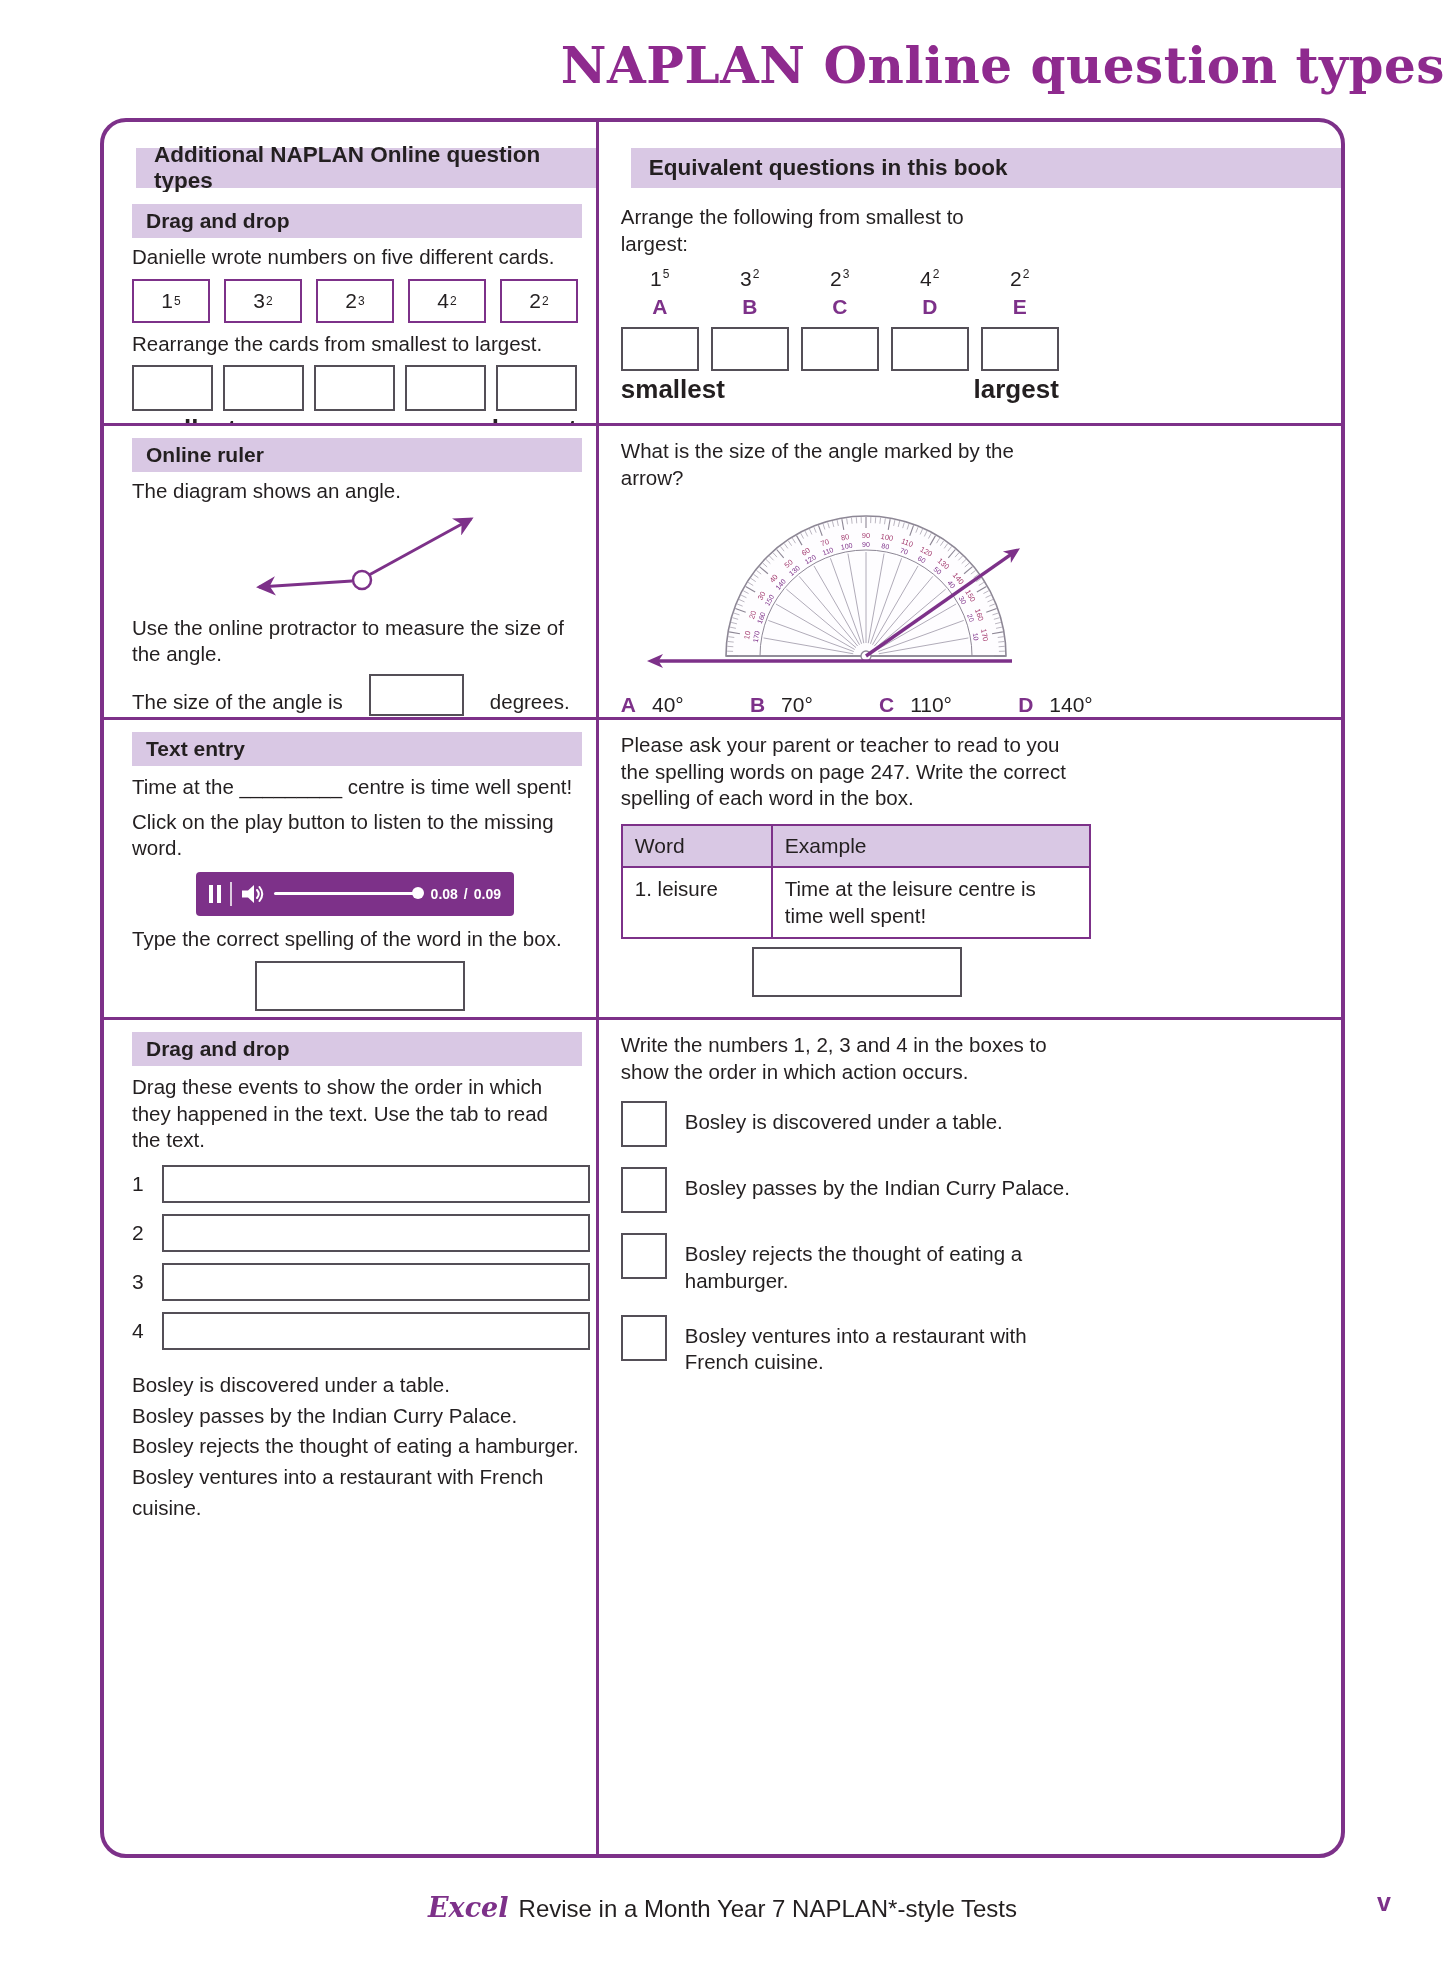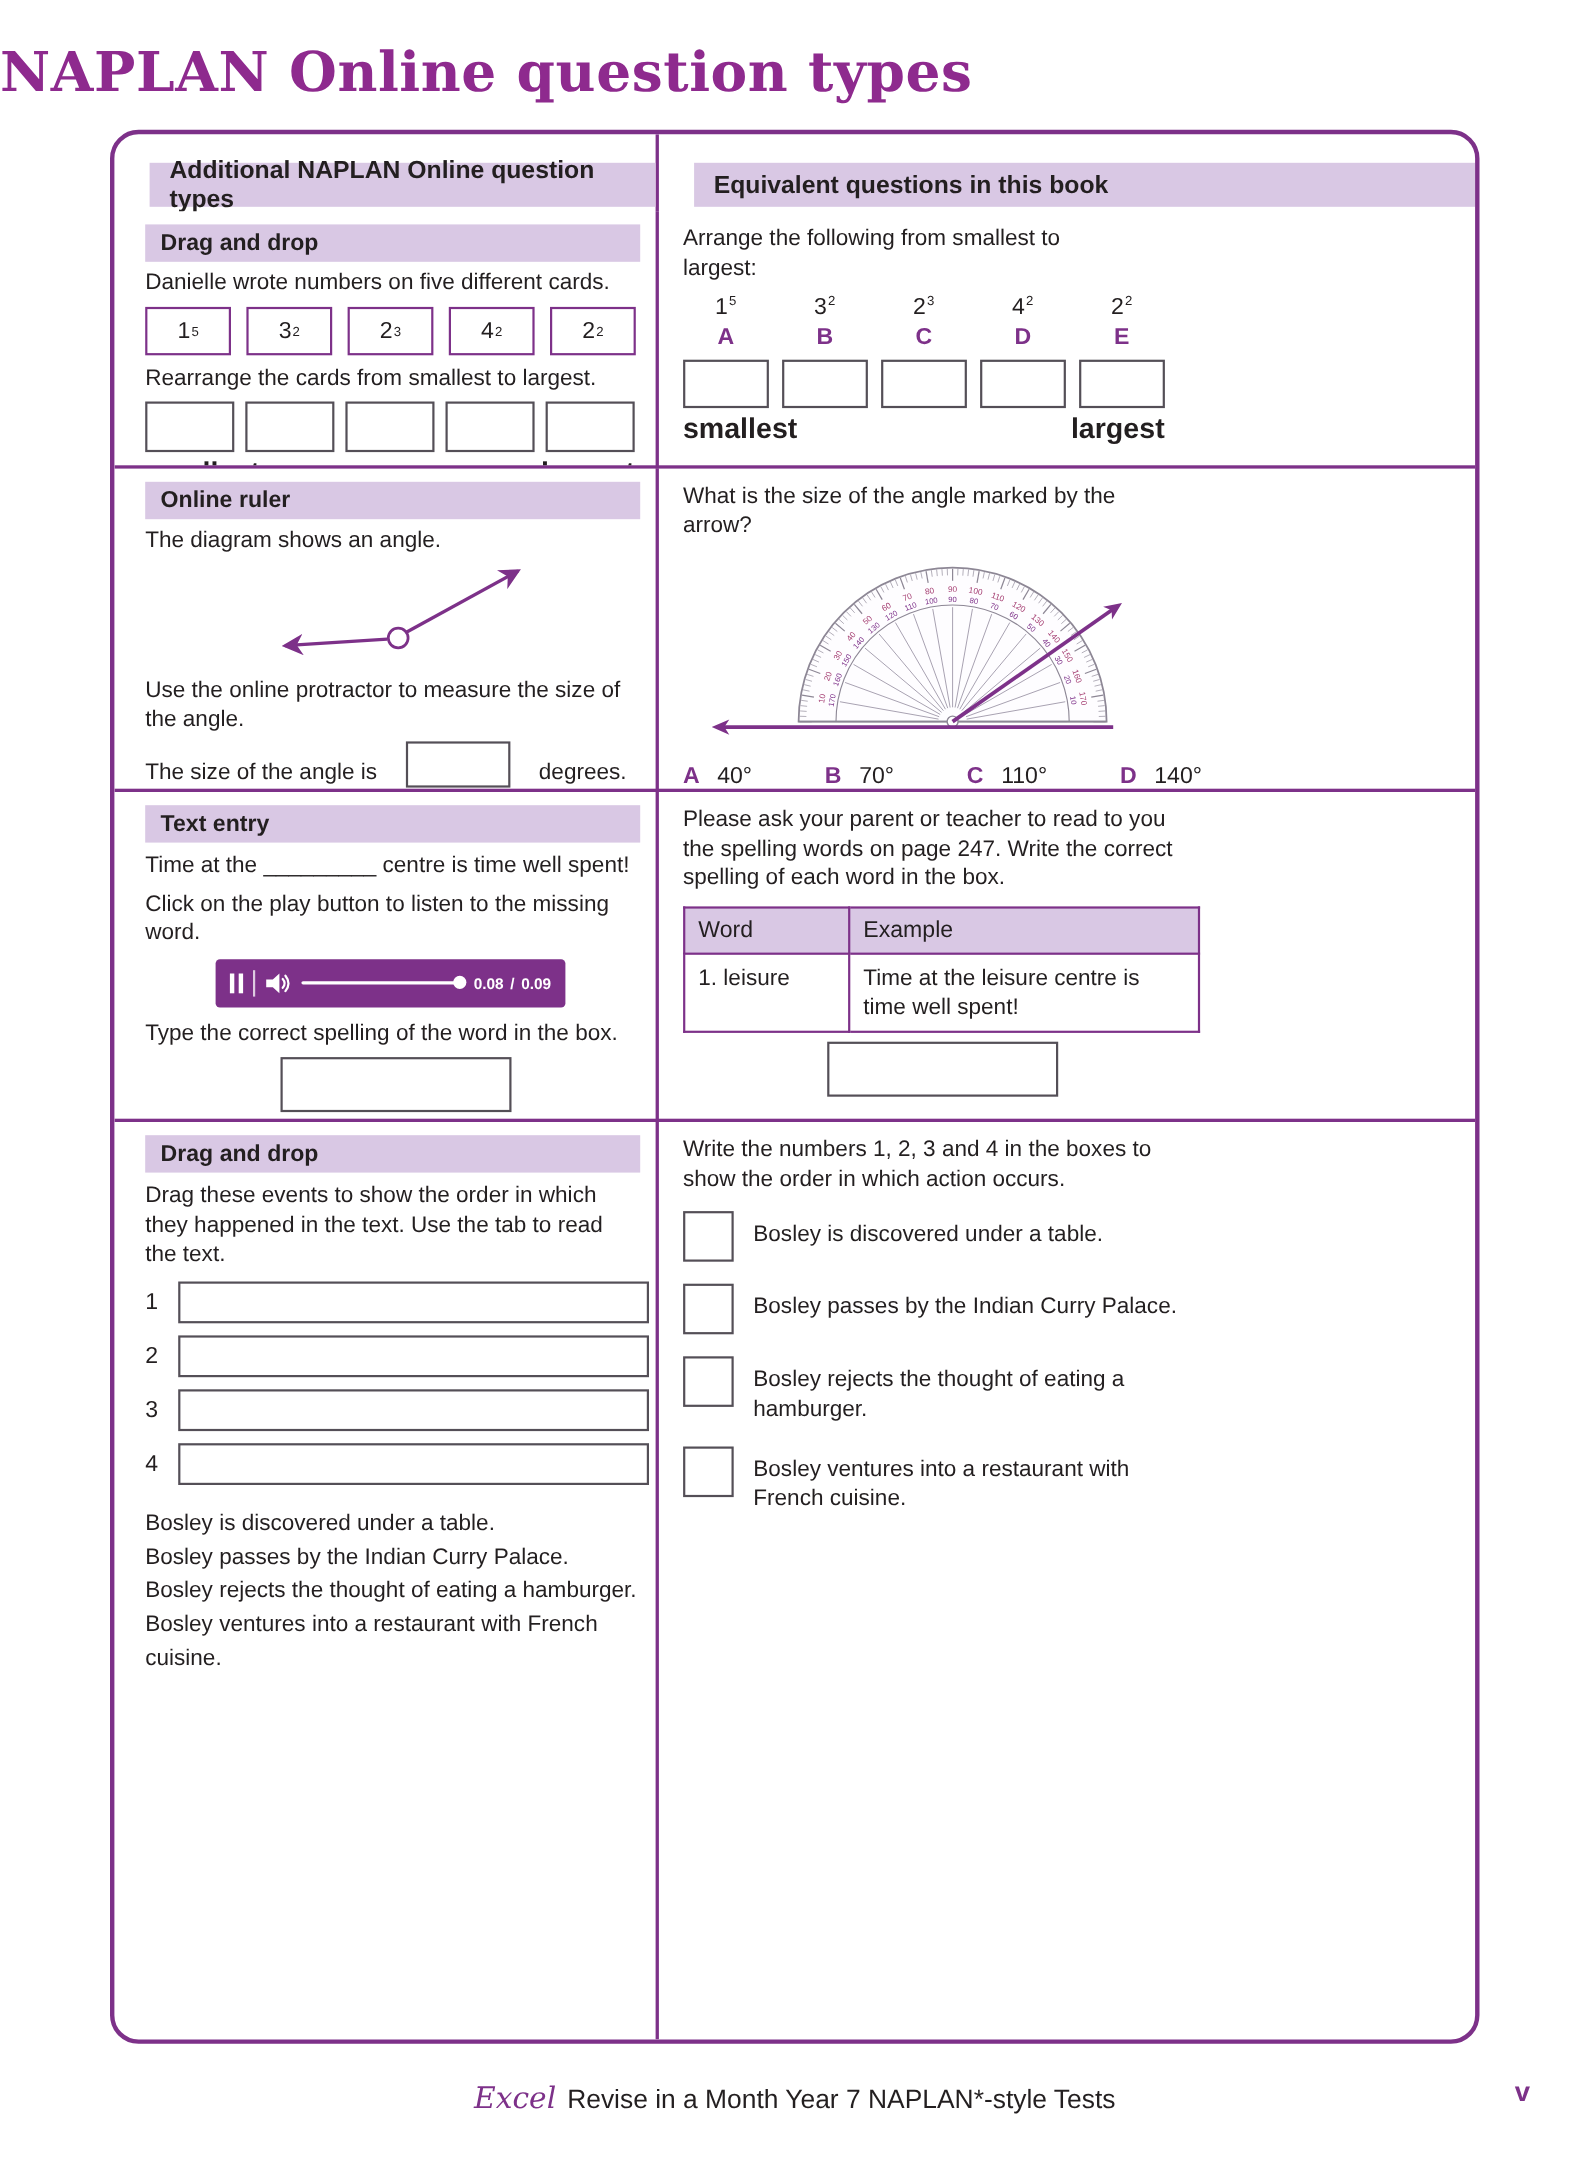--- a/index.html
+++ b/index.html
@@ -1,19 +1,19 @@
 <!DOCTYPE html>
 <html><head>
 <meta charset="utf-8">
 <style>
   *{margin:0;padding:0;box-sizing:border-box;}
   html,body{background:#ffffff;}
   body{font-family:"Liberation Sans","DejaVu Sans",sans-serif;color:#231f20;}
   .page{position:relative;width:1445px;height:1976px;background:#fff;overflow:hidden;}
-  .title{position:absolute;top:36px;left:0;width:100%;text-align:left;
+  .title{position:absolute;top:36px;left:0;width:100%;text-align:right;
          font-family:"DejaVu Serif","Liberation Serif",serif;font-weight:800;
          font-size:50px;color:#8e2a8e;letter-spacing:.5px;}
   .main-box{position:absolute;left:100px;top:118px;width:1245px;height:1740px;
             border:4px solid #7d3189;border-radius:26px;overflow:hidden;background:#fff;}
   .grid{display:grid;width:100%;height:100%;grid-template-columns:40% 60%;
         grid-template-rows:70px 234px 294px 300px 1fr;}
   .lc{border-right:3px solid #7d3189;}
   .rowline{border-bottom:3px solid #7d3189;}
   .cell{overflow:hidden;padding-left:32px;}
   .hcell{padding-top:26px;}
@@ -69,21 +69,21 @@
   .ord .num{font-size:21px;width:14px;flex:0 0 auto;}
   .ordbox{flex:1;height:38px;border:2px solid #544f57;}
   .events{margin-top:20px;width:452px;}
   .events p{font-size:20.5px;line-height:1.5;}
   .item{display:flex;gap:18px;margin-top:20px;align-items:flex-start;width:472px;}
   .item:first-of-type{margin-top:16px;}
   .ibox{flex:0 0 46px;height:46px;border:2px solid #544f57;}
   .item .txt{padding-top:8px;max-width:396px;}
   .footer{position:absolute;top:1892px;left:0;width:100%;text-align:center;}
   .brand{font-family:"DejaVu Serif","Liberation Serif",serif;font-style:italic;
-         font-weight:400;color:#7d3189;font-size:27px;margin-right:10px;}
+         font-weight:700;color:#7d3189;font-size:27px;margin-right:10px;}
   .ftext{font-size:24px;color:#231f20;}
   .pagenum{position:absolute;top:1888px;right:54px;font-size:25px;font-weight:700;color:#7d3189;}
 </style>
 </head>
 <body>
 
 <div class="page">
 
   <div class="title">NAPLAN Online question types</div>
 

